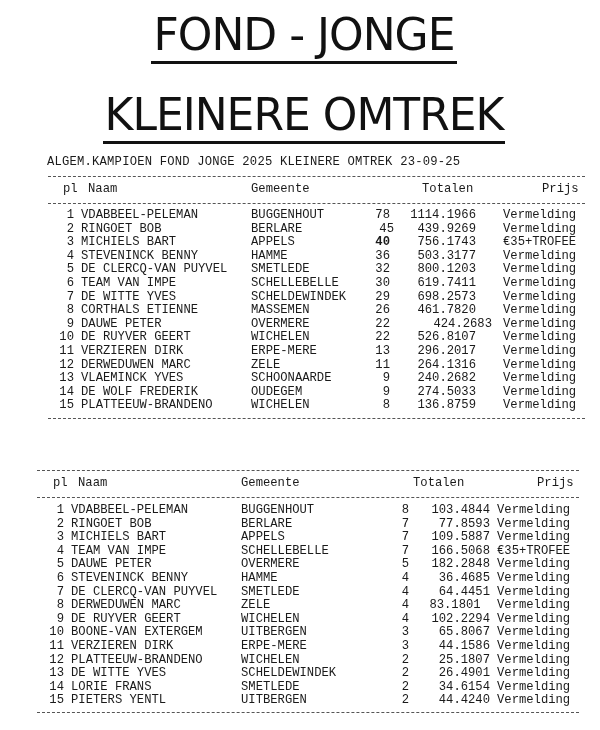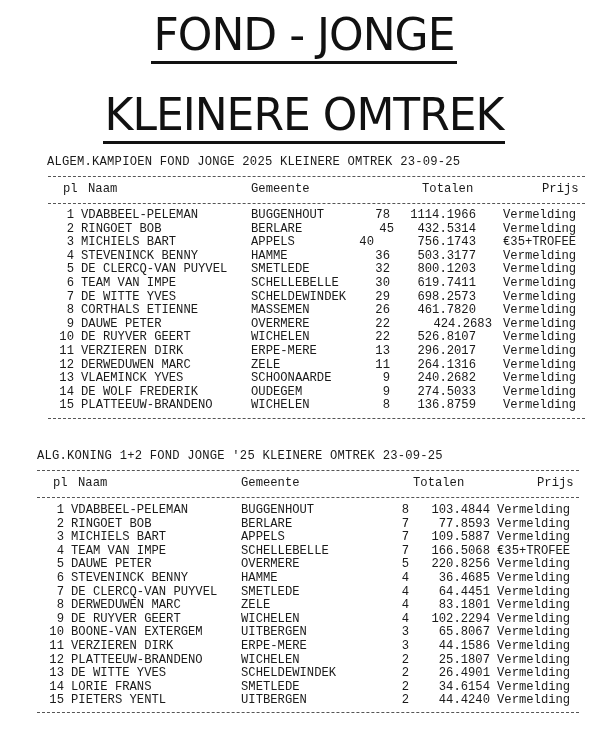--- a/index.html
+++ b/index.html
@@ -34,58 +34,57 @@
   <div class="hdr" style="left:0;top:182px;width:600px;">
     <span class="c" style="left:63px;">pl</span>
     <span class="c" style="left:88px;">Naam</span>
     <span class="c" style="left:251px;">Gemeente</span>
     <span class="c" style="left:422px;">Totalen</span>
     <span class="c" style="left:542px;">Prijs</span>
   </div>
   <div class="dash" style="left:48px;top:203px;width:537px;"></div>
   <div id="rows0">
       <div class="row" style="left: 0px; width: 600px; top: 208px;"><span class="c c-pl" style="left: 52px;">1</span><span class="c" style="left: 81px;">VDABBEEL-PELEMAN</span><span class="c" style="left: 251px;">BUGGENHOUT</span><span class="c c-tot-n" style="left: 368px;">78</span><span class="c c-tot-v" style="left: 406px;">1114.1966</span><span class="c" style="left: 503px;">Vermelding</span></div>
-      <div class="row" style="left: 0px; width: 600px; top: 221.6px;"><span class="c c-pl" style="left: 52px;">2</span><span class="c" style="left: 81px;">RINGOET BOB</span><span class="c" style="left: 251px;">BERLARE</span><span class="c c-tot-n" style="left: 372px;">45</span><span class="c c-tot-v" style="left: 406px;">432.5314</span><span class="c" style="left: 503px;">Vermelding</span></div>
-      <div class="row" style="left: 0px; width: 600px; top: 235.2px;"><span class="c c-pl" style="left: 52px;">3</span><span class="c" style="left: 81px;">MICHIELS BART</span><span class="c" style="left: 251px;">APPELS</span><span class="c c-tot-n" style="left: 352px;">40</span><span class="c c-tot-v" style="left: 406px;">756.1743</span><span class="c" style="left: 503px;">€35+TROFEE</span></div>
+      <div class="row" style="left: 0px; width: 600px; top: 221.6px;"><span class="c c-pl" style="left: 52px;">2</span><span class="c" style="left: 81px;">RINGOET BOB</span><span class="c" style="left: 251px;">BERLARE</span><span class="c c-tot-n" style="left: 372px;">45</span><span class="c c-tot-v" style="left: 406px;">439.9269</span><span class="c" style="left: 503px;">Vermelding</span></div>
+      <div class="row" style="left: 0px; width: 600px; top: 235.2px;"><span class="c c-pl" style="left: 52px;">3</span><span class="c" style="left: 81px;">MICHIELS BART</span><span class="c" style="left: 251px;">APPELS</span><span class="c c-tot-n" style="left: 368px; font-weight: bold;">40</span><span class="c c-tot-v" style="left: 406px;">756.1743</span><span class="c" style="left: 503px;">€35+TROFEE</span></div>
       <div class="row" style="left: 0px; width: 600px; top: 248.8px;"><span class="c c-pl" style="left: 52px;">4</span><span class="c" style="left: 81px;">STEVENINCK BENNY</span><span class="c" style="left: 251px;">HAMME</span><span class="c c-tot-n" style="left: 368px;">36</span><span class="c c-tot-v" style="left: 406px;">503.3177</span><span class="c" style="left: 503px;">Vermelding</span></div>
       <div class="row" style="left: 0px; width: 600px; top: 262.4px;"><span class="c c-pl" style="left: 52px;">5</span><span class="c" style="left: 81px;">DE CLERCQ-VAN PUYVEL</span><span class="c" style="left: 251px;">SMETLEDE</span><span class="c c-tot-n" style="left: 368px;">32</span><span class="c c-tot-v" style="left: 406px;">800.1203</span><span class="c" style="left: 503px;">Vermelding</span></div>
       <div class="row" style="left: 0px; width: 600px; top: 276px;"><span class="c c-pl" style="left: 52px;">6</span><span class="c" style="left: 81px;">TEAM VAN IMPE</span><span class="c" style="left: 251px;">SCHELLEBELLE</span><span class="c c-tot-n" style="left: 368px;">30</span><span class="c c-tot-v" style="left: 406px;">619.7411</span><span class="c" style="left: 503px;">Vermelding</span></div>
       <div class="row" style="left: 0px; width: 600px; top: 289.6px;"><span class="c c-pl" style="left: 52px;">7</span><span class="c" style="left: 81px;">DE WITTE YVES</span><span class="c" style="left: 251px;">SCHELDEWINDEK</span><span class="c c-tot-n" style="left: 368px;">29</span><span class="c c-tot-v" style="left: 406px;">698.2573</span><span class="c" style="left: 503px;">Vermelding</span></div>
       <div class="row" style="left: 0px; width: 600px; top: 303.2px;"><span class="c c-pl" style="left: 52px;">8</span><span class="c" style="left: 81px;">CORTHALS ETIENNE</span><span class="c" style="left: 251px;">MASSEMEN</span><span class="c c-tot-n" style="left: 368px;">26</span><span class="c c-tot-v" style="left: 406px;">461.7820</span><span class="c" style="left: 503px;">Vermelding</span></div>
       <div class="row" style="left: 0px; width: 600px; top: 316.8px;"><span class="c c-pl" style="left: 52px;">9</span><span class="c" style="left: 81px;">DAUWE PETER</span><span class="c" style="left: 251px;">OVERMERE</span><span class="c c-tot-n" style="left: 368px;">22</span><span class="c c-tot-v" style="left: 422px;">424.2683</span><span class="c" style="left: 503px;">Vermelding</span></div>
       <div class="row" style="left: 0px; width: 600px; top: 330.4px;"><span class="c c-pl" style="left: 52px;">10</span><span class="c" style="left: 81px;">DE RUYVER GEERT</span><span class="c" style="left: 251px;">WICHELEN</span><span class="c c-tot-n" style="left: 368px;">22</span><span class="c c-tot-v" style="left: 406px;">526.8107</span><span class="c" style="left: 503px;">Vermelding</span></div>
       <div class="row" style="left: 0px; width: 600px; top: 344px;"><span class="c c-pl" style="left: 52px;">11</span><span class="c" style="left: 81px;">VERZIEREN DIRK</span><span class="c" style="left: 251px;">ERPE-MERE</span><span class="c c-tot-n" style="left: 368px;">13</span><span class="c c-tot-v" style="left: 406px;">296.2017</span><span class="c" style="left: 503px;">Vermelding</span></div>
       <div class="row" style="left: 0px; width: 600px; top: 357.6px;"><span class="c c-pl" style="left: 52px;">12</span><span class="c" style="left: 81px;">DERWEDUWEN MARC</span><span class="c" style="left: 251px;">ZELE</span><span class="c c-tot-n" style="left: 368px;">11</span><span class="c c-tot-v" style="left: 406px;">264.1316</span><span class="c" style="left: 503px;">Vermelding</span></div>
       <div class="row" style="left: 0px; width: 600px; top: 371.2px;"><span class="c c-pl" style="left: 52px;">13</span><span class="c" style="left: 81px;">VLAEMINCK YVES</span><span class="c" style="left: 251px;">SCHOONAARDE</span><span class="c c-tot-n" style="left: 368px;">9</span><span class="c c-tot-v" style="left: 406px;">240.2682</span><span class="c" style="left: 503px;">Vermelding</span></div>
       <div class="row" style="left: 0px; width: 600px; top: 384.8px;"><span class="c c-pl" style="left: 52px;">14</span><span class="c" style="left: 81px;">DE WOLF FREDERIK</span><span class="c" style="left: 251px;">OUDEGEM</span><span class="c c-tot-n" style="left: 368px;">9</span><span class="c c-tot-v" style="left: 406px;">274.5033</span><span class="c" style="left: 503px;">Vermelding</span></div>
       <div class="row" style="left: 0px; width: 600px; top: 398.4px;"><span class="c c-pl" style="left: 52px;">15</span><span class="c" style="left: 81px;">PLATTEEUW-BRANDENO</span><span class="c" style="left: 251px;">WICHELEN</span><span class="c c-tot-n" style="left: 368px;">8</span><span class="c c-tot-v" style="left: 406px;">136.8759</span><span class="c" style="left: 503px;">Vermelding</span></div>
     </div>
   <div class="dash" style="left:48px;top:418px;width:537px;"></div>
 </div>
 
 <div class="sec" style="left:0;top:0;width:600px;height:730px;">
-  <div class="sec-title" style="left:37px;top:449px;">ALG.KONING 1+2 FOND JONGE '25 KLEINERE OMTREK 23-09-25</div>
   <div class="dash" style="left:37px;top:470px;width:542px;"></div>
   <div class="hdr" style="left:0;top:476px;width:600px;">
     <span class="c" style="left:53px;">pl</span>
     <span class="c" style="left:78px;">Naam</span>
     <span class="c" style="left:241px;">Gemeente</span>
     <span class="c" style="left:413px;">Totalen</span>
     <span class="c" style="left:537px;">Prijs</span>
   </div>
   <div class="dash" style="left:37px;top:497px;width:542px;"></div>
   <div id="rows1">
       <div class="row" style="left: 0px; width: 600px; top: 503px;"><span class="c c-pl" style="left: 42px;">1</span><span class="c" style="left: 71px;">VDABBEEL-PELEMAN</span><span class="c" style="left: 241px;">BUGGENHOUT</span><span class="c c-tot-n" style="left: 387px;">8</span><span class="c c-tot-v" style="left: 420px;">103.4844</span><span class="c" style="left: 497px;">Vermelding</span></div>
       <div class="row" style="left: 0px; width: 600px; top: 516.6px;"><span class="c c-pl" style="left: 42px;">2</span><span class="c" style="left: 71px;">RINGOET BOB</span><span class="c" style="left: 241px;">BERLARE</span><span class="c c-tot-n" style="left: 387px;">7</span><span class="c c-tot-v" style="left: 420px;">77.8593</span><span class="c" style="left: 497px;">Vermelding</span></div>
       <div class="row" style="left: 0px; width: 600px; top: 530.2px;"><span class="c c-pl" style="left: 42px;">3</span><span class="c" style="left: 71px;">MICHIELS BART</span><span class="c" style="left: 241px;">APPELS</span><span class="c c-tot-n" style="left: 387px;">7</span><span class="c c-tot-v" style="left: 420px;">109.5887</span><span class="c" style="left: 497px;">Vermelding</span></div>
       <div class="row" style="left: 0px; width: 600px; top: 543.8px;"><span class="c c-pl" style="left: 42px;">4</span><span class="c" style="left: 71px;">TEAM VAN IMPE</span><span class="c" style="left: 241px;">SCHELLEBELLE</span><span class="c c-tot-n" style="left: 387px;">7</span><span class="c c-tot-v" style="left: 420px;">166.5068</span><span class="c" style="left: 497px;">€35+TROFEE</span></div>
-      <div class="row" style="left: 0px; width: 600px; top: 557.4px;"><span class="c c-pl" style="left: 42px;">5</span><span class="c" style="left: 71px;">DAUWE PETER</span><span class="c" style="left: 241px;">OVERMERE</span><span class="c c-tot-n" style="left: 387px;">5</span><span class="c c-tot-v" style="left: 420px;">220.8256</span><span class="c" style="left: 497px;">Vermelding</span></div>
+      <div class="row" style="left: 0px; width: 600px; top: 557.4px;"><span class="c c-pl" style="left: 42px;">5</span><span class="c" style="left: 71px;">DAUWE PETER</span><span class="c" style="left: 241px;">OVERMERE</span><span class="c c-tot-n" style="left: 387px;">5</span><span class="c c-tot-v" style="left: 420px;">182.2848</span><span class="c" style="left: 497px;">Vermelding</span></div>
       <div class="row" style="left: 0px; width: 600px; top: 571px;"><span class="c c-pl" style="left: 42px;">6</span><span class="c" style="left: 71px;">STEVENINCK BENNY</span><span class="c" style="left: 241px;">HAMME</span><span class="c c-tot-n" style="left: 387px;">4</span><span class="c c-tot-v" style="left: 420px;">36.4685</span><span class="c" style="left: 497px;">Vermelding</span></div>
       <div class="row" style="left: 0px; width: 600px; top: 584.6px;"><span class="c c-pl" style="left: 42px;">7</span><span class="c" style="left: 71px;">DE CLERCQ-VAN PUYVEL</span><span class="c" style="left: 241px;">SMETLEDE</span><span class="c c-tot-n" style="left: 387px;">4</span><span class="c c-tot-v" style="left: 420px;">64.4451</span><span class="c" style="left: 497px;">Vermelding</span></div>
-      <div class="row" style="left: 0px; width: 600px; top: 598.2px;"><span class="c c-pl" style="left: 42px;">8</span><span class="c" style="left: 71px;">DERWEDUWEN MARC</span><span class="c" style="left: 241px;">ZELE</span><span class="c c-tot-n" style="left: 387px;">4</span><span class="c c-tot-v" style="left: 420px;">83.1801</span><span class="c" style="left: 497px;">Vermelding</span></div>
+      <div class="row" style="left: 0px; width: 600px; top: 598.2px;"><span class="c c-pl" style="left: 42px;">8</span><span class="c" style="left: 71px;">DERWEDUWEN MARC</span><span class="c" style="left: 241px;">ZELE</span><span class="c c-tot-n" style="left: 387px;">4</span><span class="c c-tot-v" style="left: 420px; text-align: center;">83.1801</span><span class="c" style="left: 497px;">Vermelding</span></div>
       <div class="row" style="left: 0px; width: 600px; top: 611.8px;"><span class="c c-pl" style="left: 42px;">9</span><span class="c" style="left: 71px;">DE RUYVER GEERT</span><span class="c" style="left: 241px;">WICHELEN</span><span class="c c-tot-n" style="left: 387px;">4</span><span class="c c-tot-v" style="left: 420px;">102.2294</span><span class="c" style="left: 497px;">Vermelding</span></div>
       <div class="row" style="left: 0px; width: 600px; top: 625.4px;"><span class="c c-pl" style="left: 42px;">10</span><span class="c" style="left: 71px;">BOONE-VAN EXTERGEM</span><span class="c" style="left: 241px;">UITBERGEN</span><span class="c c-tot-n" style="left: 387px;">3</span><span class="c c-tot-v" style="left: 420px;">65.8067</span><span class="c" style="left: 497px;">Vermelding</span></div>
       <div class="row" style="left: 0px; width: 600px; top: 639px;"><span class="c c-pl" style="left: 42px;">11</span><span class="c" style="left: 71px;">VERZIEREN DIRK</span><span class="c" style="left: 241px;">ERPE-MERE</span><span class="c c-tot-n" style="left: 387px;">3</span><span class="c c-tot-v" style="left: 420px;">44.1586</span><span class="c" style="left: 497px;">Vermelding</span></div>
       <div class="row" style="left: 0px; width: 600px; top: 652.6px;"><span class="c c-pl" style="left: 42px;">12</span><span class="c" style="left: 71px;">PLATTEEUW-BRANDENO</span><span class="c" style="left: 241px;">WICHELEN</span><span class="c c-tot-n" style="left: 387px;">2</span><span class="c c-tot-v" style="left: 420px;">25.1807</span><span class="c" style="left: 497px;">Vermelding</span></div>
       <div class="row" style="left: 0px; width: 600px; top: 666.2px;"><span class="c c-pl" style="left: 42px;">13</span><span class="c" style="left: 71px;">DE WITTE YVES</span><span class="c" style="left: 241px;">SCHELDEWINDEK</span><span class="c c-tot-n" style="left: 387px;">2</span><span class="c c-tot-v" style="left: 420px;">26.4901</span><span class="c" style="left: 497px;">Vermelding</span></div>
       <div class="row" style="left: 0px; width: 600px; top: 679.8px;"><span class="c c-pl" style="left: 42px;">14</span><span class="c" style="left: 71px;">LORIE FRANS</span><span class="c" style="left: 241px;">SMETLEDE</span><span class="c c-tot-n" style="left: 387px;">2</span><span class="c c-tot-v" style="left: 420px;">34.6154</span><span class="c" style="left: 497px;">Vermelding</span></div>
       <div class="row" style="left: 0px; width: 600px; top: 693.4px;"><span class="c c-pl" style="left: 42px;">15</span><span class="c" style="left: 71px;">PIETERS YENTL</span><span class="c" style="left: 241px;">UITBERGEN</span><span class="c c-tot-n" style="left: 387px;">2</span><span class="c c-tot-v" style="left: 420px;">44.4240</span><span class="c" style="left: 497px;">Vermelding</span></div>
     </div>
   <div class="dash" style="left:37px;top:712px;width:542px;"></div>
 </div>

